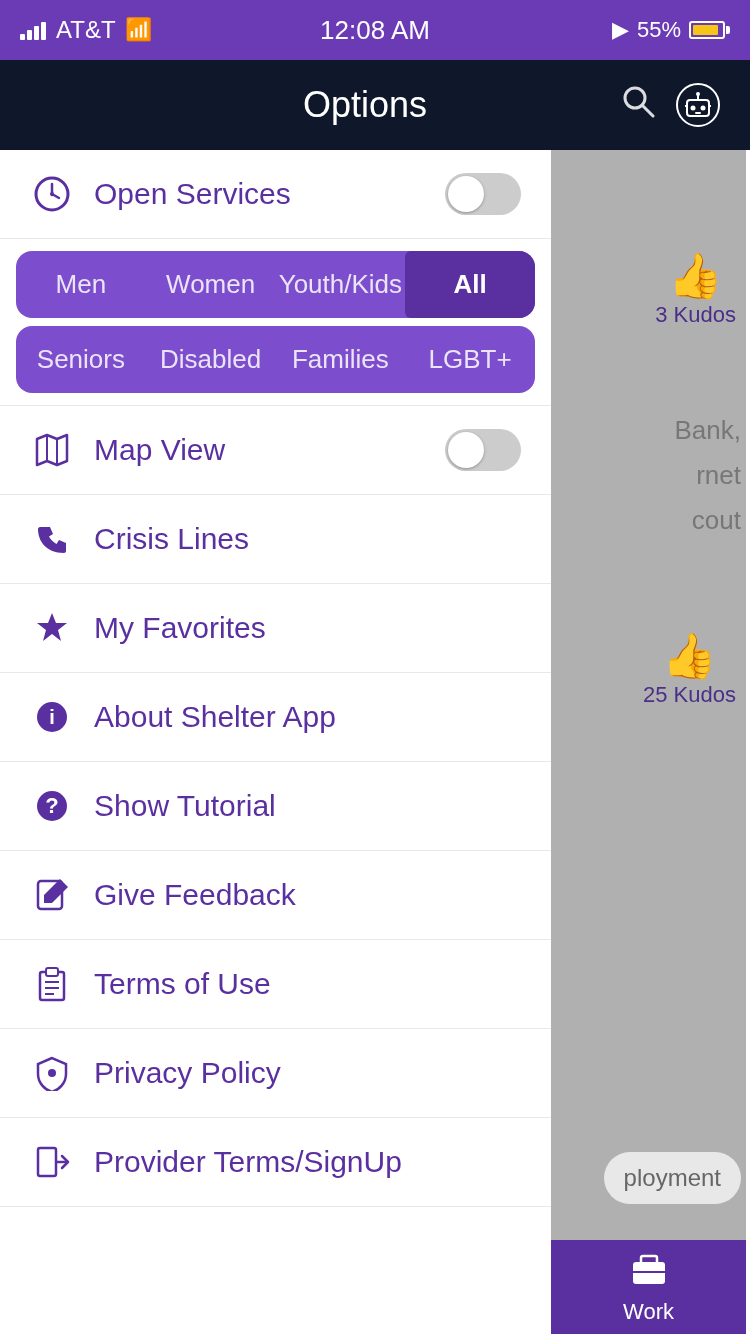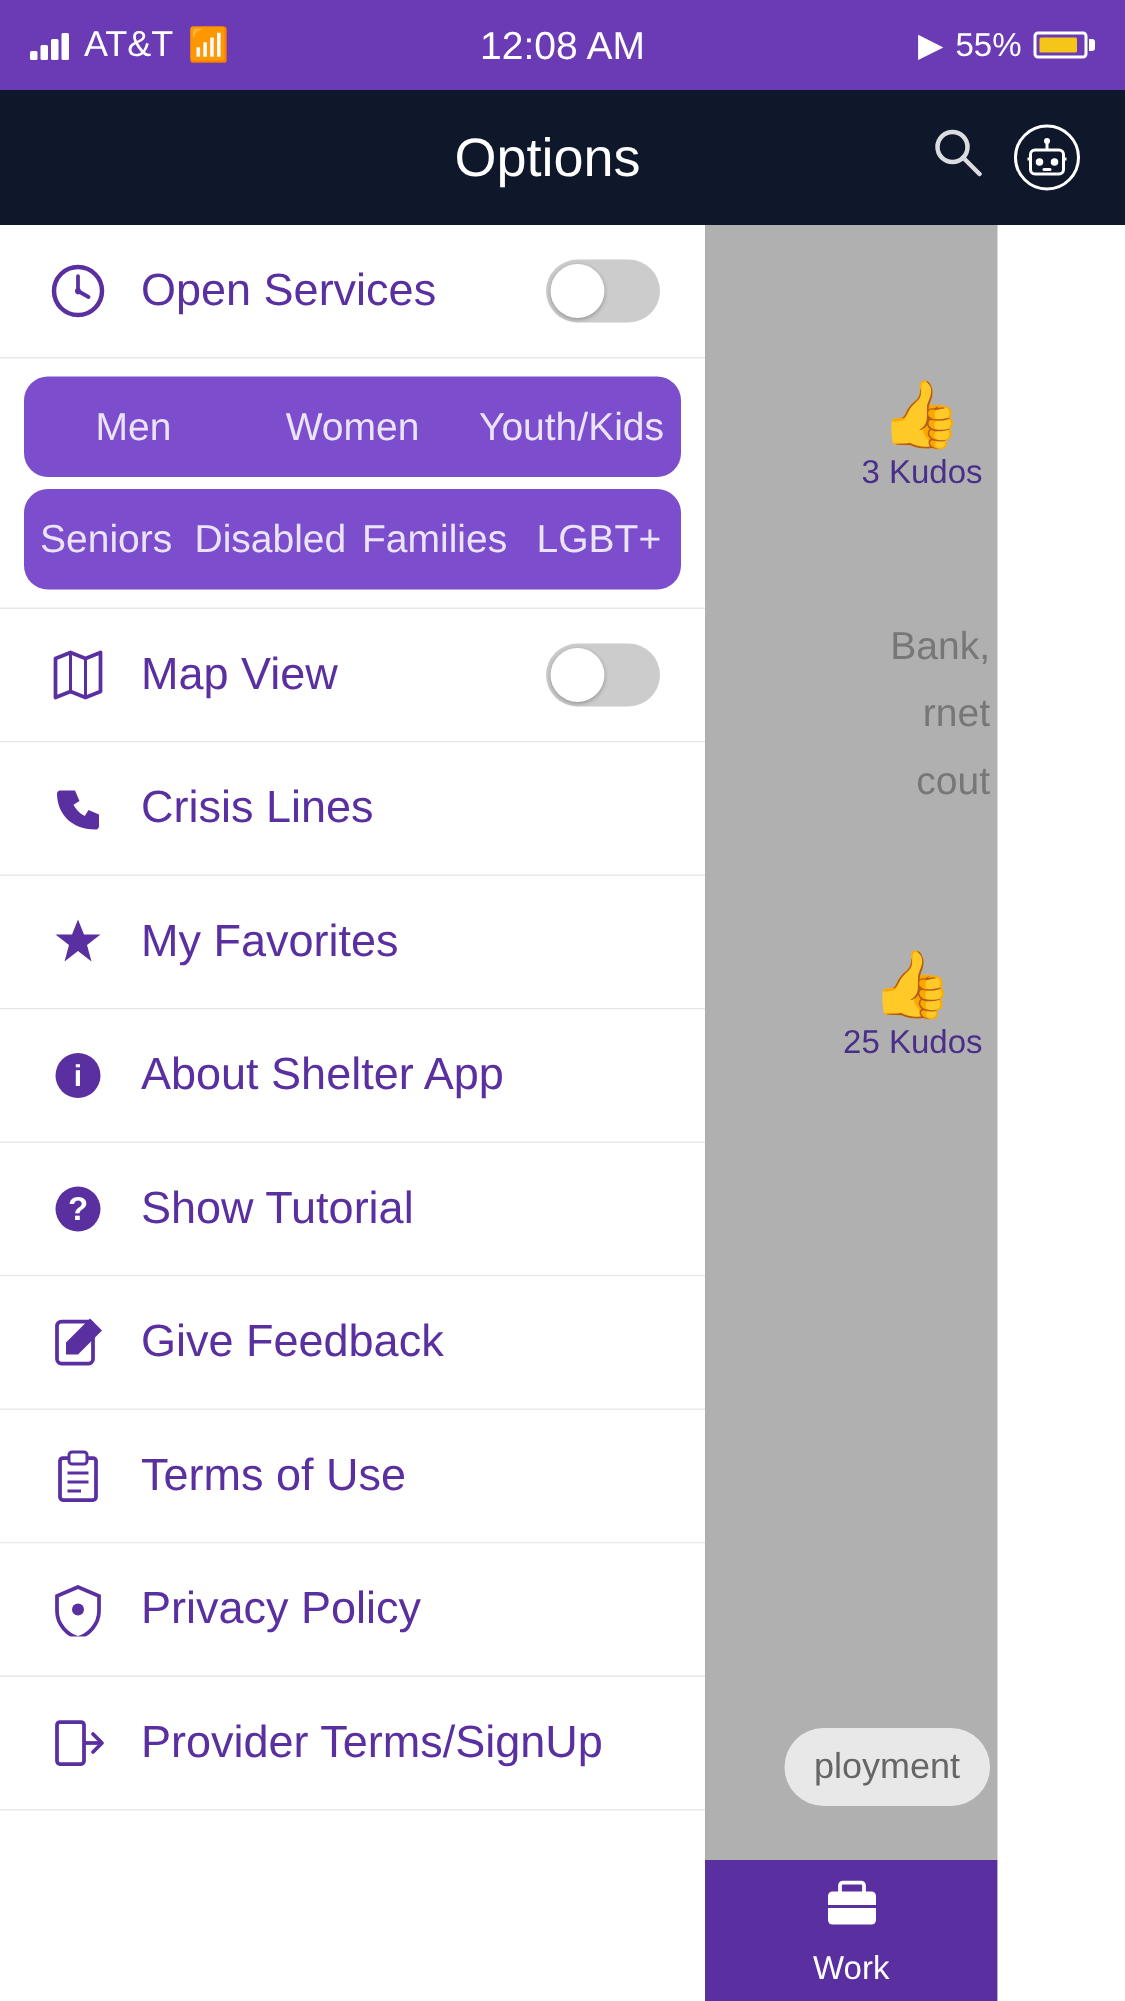--- a/index.html
+++ b/index.html
@@ -123,21 +123,21 @@
 
     
     .main-container {
       display: flex;
       width: 750px;
       height: calc(1334px - 150px);
     }
 
     
     .options-panel {
-      width: 470px;
+      width: 551px;
       background: #fff;
       overflow: hidden;
       flex-shrink: 0;
     }
 
     
     .right-panel {
       width: 195px;
       background: #b0b0b0;
       position: relative;
@@ -358,20 +358,21 @@
       </div>
       <span class="menu-label">Open Services</span>
       <div class="toggle"></div>
     </div>
 
     <div class="button-group">
       <div class="btn-row">
         <button class="seg-btn">Men</button>
         <button class="seg-btn">Women</button>
         <button class="seg-btn">Youth/Kids</button>
+        <button class="seg-btn active">All</button>
       </div>
       <div class="btn-row">
         <button class="seg-btn">Seniors</button>
         <button class="seg-btn">Disabled</button>
         <button class="seg-btn">Families</button>
         <button class="seg-btn">LGBT+</button>
       </div>
     </div>
 
     <div class="menu-row">

